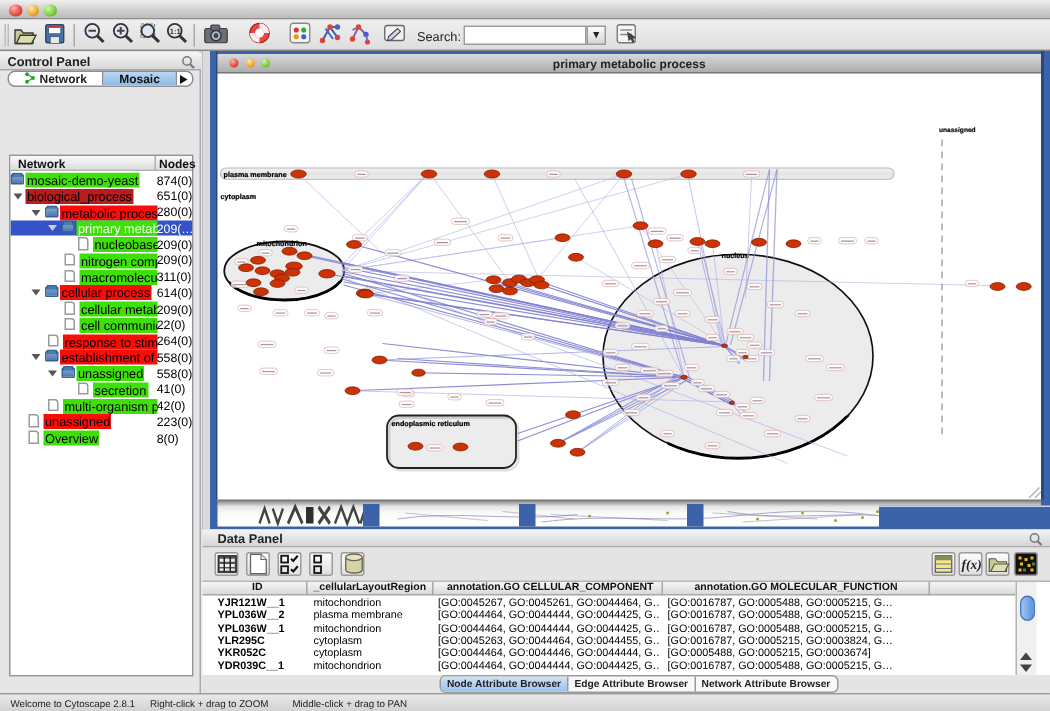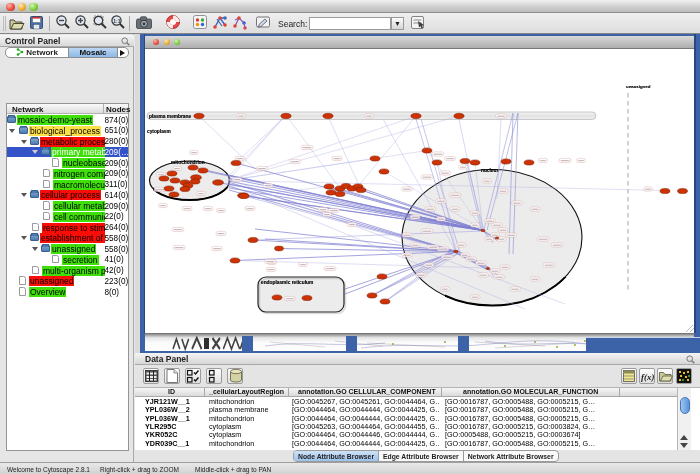--- a/index.html
+++ b/index.html
@@ -197,21 +197,21 @@
         </div>
       <div id="treerows">
 <div class="trow" style="top:0.0px">
             <span class="fold" style="left:0px"></span>
             <span class="tlab" style="left:10px;max-width:88px;background:#3fe00a">mosaic-demo-yeast</span>
             <span class="tcount" style="color:#000">874(0)</span>
           </div>
 <div class="trow" style="top:10.8px">
             <span class="tri" style="left:2px;border-top-color:#555"></span>
             <span class="fold" style="left:12px"></span>
-            <span class="tlab" style="left:22px;max-width:76px;background:#fde047">biological_process</span>
+            <span class="tlab" style="left:10px;max-width:76px;background:#b91c1c">biological_process</span>
             <span class="tcount" style="color:#000">651(0)</span>
           </div>
 <div class="trow" style="top:21.5px">
             <span class="tri" style="left:14px;border-top-color:#555"></span>
             <span class="fold" style="left:23px"></span>
             <span class="tlab" style="left:33px;max-width:65px;background:#fb0d07">metabolic process</span>
             <span class="tcount" style="color:#000">280(0)</span>
           </div>
 <div class="trow sel" style="top:32.2px">
             <span class="tri" style="left:25px;border-top-color:#cfcfcf"></span>
@@ -293,20 +293,21 @@
 
   <div id="main" class="abs">
       <div style="position:absolute;left:0;top:0;width:5px;height:100%;background:#dadada"></div>
     <div style="position:absolute;left:8.5px;top:0;width:1.5px;height:299px;background:#2a4680"></div>
       <div style="position:absolute;left:559px;top:0;width:1.5px;height:299px;background:#2a4680"></div>
       <div id="frame">
       <div id="ftitle">
         <span class="light" style="left:8px;top:3.5px;width:6px;height:6px;background:radial-gradient(circle at 35% 30%,#ffb3a8,#e3493b 60%,#b33226)"></span>
         <span class="light" style="left:18.5px;top:3.5px;width:6px;height:6px;background:radial-gradient(circle at 35% 30%,#ffe9b0,#e7a733 60%,#bd7f1c)"></span>
         <span class="light" style="left:29px;top:3.5px;width:6px;height:6px;background:radial-gradient(circle at 35% 30%,#d2f5b0,#7ccb3d 60%,#4f9422)"></span>
+        <span class="t">primary metabolic process</span>
       </div>
       <div id="fcanvas">
 <svg width="549" height="283" viewBox="0 0 549 283" style="position:absolute;left:0;top:0">
 <defs>
 <linearGradient id="bandg" x1="0" y1="0" x2="0" y2="1">
 <stop offset="0" stop-color="#f4f4f4"></stop>
                 <stop offset="0.5" stop-color="#e3e3e3"></stop>
                 <stop offset="1" stop-color="#efefef"></stop>
 </linearGradient>
 </defs>

